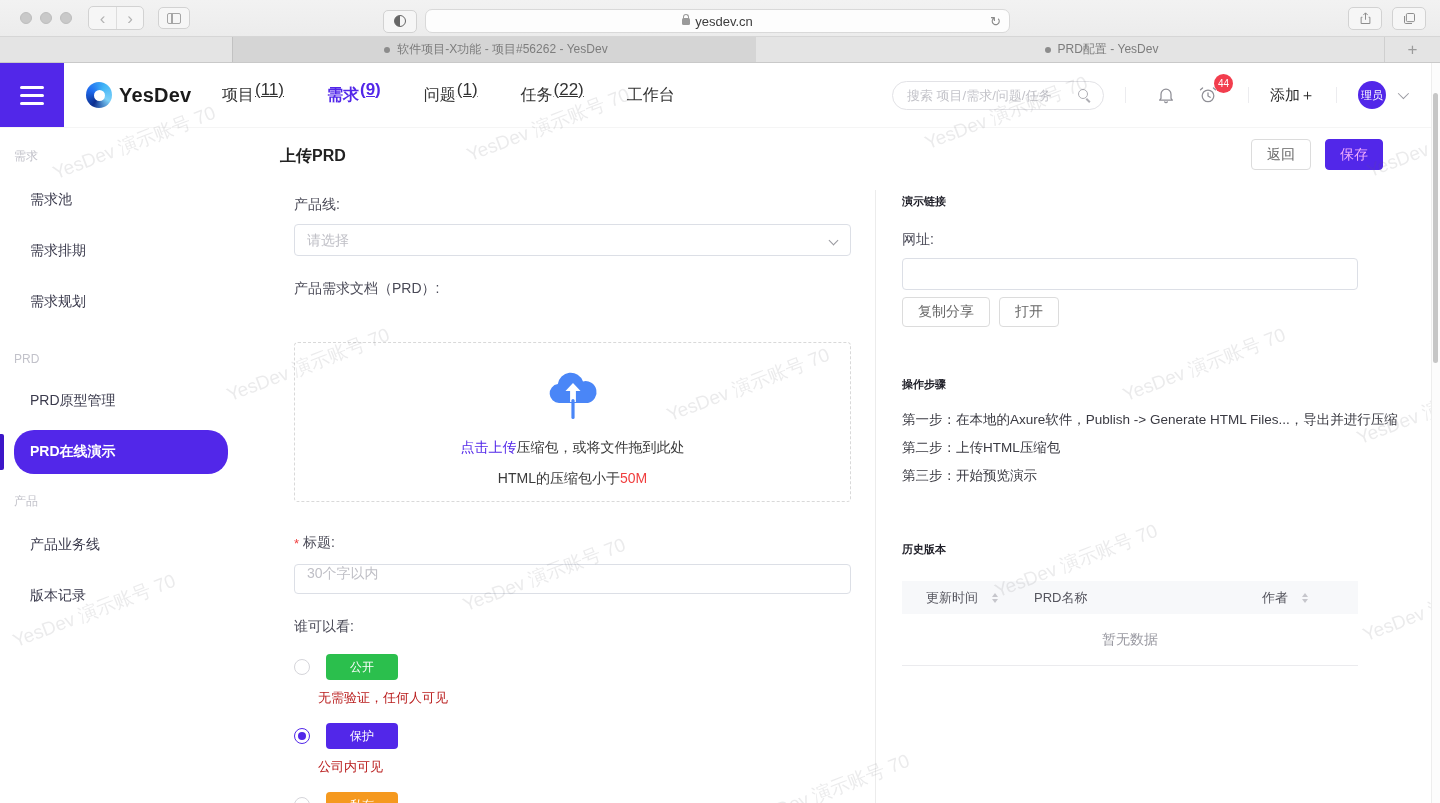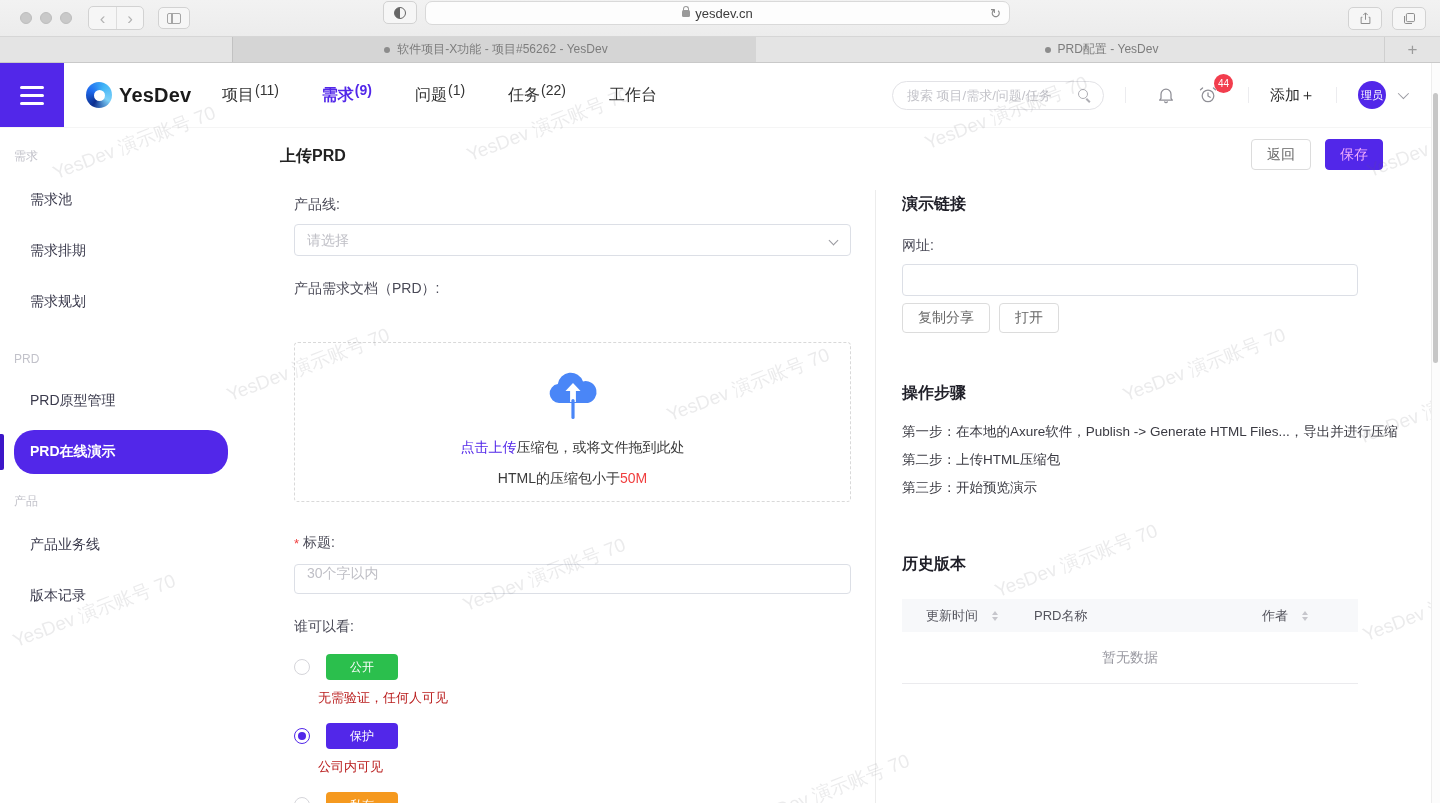--- a/index.html
+++ b/index.html
@@ -20,21 +20,21 @@
   .browser-toolbar{position:absolute;left:0;top:0;width:1440px;height:37px;background:linear-gradient(#f2f2f2,#ececec);border-bottom:1px solid #d6d6d6;display:flex;align-items:center;}
   .traffic{display:flex;gap:8px;margin-left:20px;}
   .traffic i{width:12px;height:12px;border-radius:50%;background:#c9c9c9;border:1px solid #bdbdbd;}
   .chrome-btn{height:22px;border:1px solid #d2d2d2;border-radius:5px;background:#f6f6f6;display:flex;align-items:center;justify-content:center;color:#a9a9a9;}
   .nav-group{display:flex;margin-left:16px;border:1px solid #d2d2d2;border-radius:5px;background:#f6f6f6;overflow:hidden;}
   .nav-group .half{width:27px;height:22px;display:flex;align-items:center;justify-content:center;color:#b3b3b3;font-size:17px;line-height:1;}
   .nav-group .half + .half{border-left:1px solid #ddd;}
   .sidebar-toggle{width:32px;height:22px;margin-left:14px;}
   .pane-icon{width:14px;height:11px;border:1.5px solid #a5a5a5;border-radius:2px;position:relative;}
   .pane-icon::before{content:"";position:absolute;left:3px;top:0;bottom:0;width:1.5px;background:#a5a5a5;}
-  .chrome-center{position:absolute;left:383px;top:1px;display:flex;gap:8px;align-items:flex-start;}
+  .chrome-center{position:absolute;left:383px;top:9px;display:flex;gap:8px;align-items:center;}
   .shield-btn{width:34px;height:23px;}
   .shield-icon{width:12px;height:12px;border-radius:50%;border:1px solid #666;background:linear-gradient(90deg,#666 50%,transparent 50%);}
   .url-field{width:585px;height:24px;background:#fdfdfd;border:1px solid #d9d9d9;border-radius:7px;display:flex;align-items:center;justify-content:center;position:relative;font-size:13px;color:#3c3c3c;}
   .lock-icon{width:8px;height:7px;background:#9a9a9a;border-radius:1.5px;position:relative;margin-right:5px;}
   .lock-icon::before{content:"";position:absolute;left:1px;top:-4px;width:4px;height:4px;border:1.5px solid #9a9a9a;border-bottom:none;border-radius:3px 3px 0 0;}
   .reload-icon{position:absolute;right:8px;color:#8b8b8b;font-size:13px;}
   .chrome-right{position:absolute;right:14px;top:7px;display:flex;gap:10px;}
   .chrome-right .chrome-btn{width:34px;height:23px;}
   .chrome-right svg{stroke:#8d8d8d;fill:none;stroke-width:1.6;}
 
@@ -48,21 +48,21 @@
   
   .app-nav{position:absolute;left:0;top:63px;width:1440px;height:64px;background:#fff;box-shadow:0 1px 0 rgba(0,0,0,.04);z-index:3;}
   .hamburger{position:absolute;left:0;top:0;width:64px;height:64px;background:var(--accent);display:flex;flex-direction:column;align-items:center;justify-content:center;gap:5px;}
   .hamburger i{width:24px;height:3px;background:#fff;border-radius:2px;}
   .logo{position:absolute;left:86px;top:0;height:64px;display:flex;align-items:center;gap:7px;}
   .logo-mark{width:26px;height:26px;border-radius:50%;background:conic-gradient(from 210deg,#0d2f8f,#1f6cf0,#41b5f6,#7cd0f8,#0d2f8f);display:flex;align-items:center;justify-content:center;}
   .logo-mark i{width:11px;height:11px;border-radius:50%;background:#fff;}
   .logo-text{font-size:20px;font-weight:700;color:#1b1b1b;letter-spacing:.2px;}
   .nav-menu{position:absolute;left:222px;top:0;height:64px;display:flex;align-items:center;}
   .nav-item{font-size:16px;color:#333;margin-right:43px;cursor:pointer;white-space:nowrap;}
-  .nav-item .cnt{font-size:14px;position:relative;top:-5px;margin-left:1px;}
+  .nav-item .cnt{font-size:17px;position:relative;top:-5px;margin-left:1px;text-decoration:underline;}
   .nav-item.active{color:var(--accent);font-weight:700;}
   .nav-right{position:absolute;right:34px;top:0;height:64px;display:flex;align-items:center;}
   .search-pill{width:212px;height:29px;border:1px solid #e2e2e6;border-radius:15px;display:flex;align-items:center;padding:0 12px 0 14px;}
   .search-pill input{border:none;outline:none;flex:1;font-size:13px;color:#555;background:transparent;min-width:0;}
   .search-pill input::placeholder{color:#c3c3c9;}
   .search-glyph{width:13px;height:13px;position:relative;flex:0 0 auto;}
   .search-glyph::before{content:"";position:absolute;left:0;top:0;width:8px;height:8px;border:1.5px solid #aeaeb4;border-radius:50%;}
   .search-glyph::after{content:"";position:absolute;left:9px;top:9px;width:5px;height:1.5px;background:#aeaeb4;transform:rotate(45deg);transform-origin:0 0;}
   .vdiv{width:1px;height:16px;background:#ececef;margin:0 21px;}
   .icon-btn{position:relative;display:flex;align-items:center;justify-content:center;width:26px;height:26px;margin:0 6px;}
@@ -116,21 +116,21 @@
   .radio.checked{border-color:var(--accent);}
   .radio.checked::after{content:"";position:absolute;left:3px;top:3px;width:8px;height:8px;border-radius:50%;background:var(--accent);}
   .vis-badge{height:26px;border-radius:4px;color:#fff;font-size:12px;display:flex;align-items:center;padding:0 24px;}
   .bg-green{background:var(--green);}
   .bg-purple{background:var(--accent);text-align:right;}
   .bg-orange{background:var(--orange);}
   .opt-desc{margin:9px 0 0 24px;font-size:13px;color:#b91c1c;}
 
   
   .panel{position:absolute;left:672px;top:63px;width:456px;}
-  .p-h{font-size:16px;font-weight:700;color:#1f1f28;}
+  .p-h{font-size:11px;font-weight:700;color:#1f1f28;}
   .p-label{margin-top:22px;font-size:14px;color:#4a4a57;}
   .p-input{margin-top:9px;height:32px;border:1px solid var(--border);border-radius:4px;}
   .p-input input{border:none;outline:none;width:100%;height:100%;padding:0 10px;font-size:14px;background:transparent;color:#555;}
   .p-btns{margin-top:7px;display:flex;gap:9px;}
   .p-btns .btn{height:30px;padding:0 15px;}
   .steps-title{margin-top:50px;}
   .steps{margin-top:14px;}
   .step-line{font-size:13.5px;color:#3a3a42;line-height:28px;white-space:nowrap;}
   .hist-title{margin-top:52px;}
   .hist-table{margin-top:24px;}

